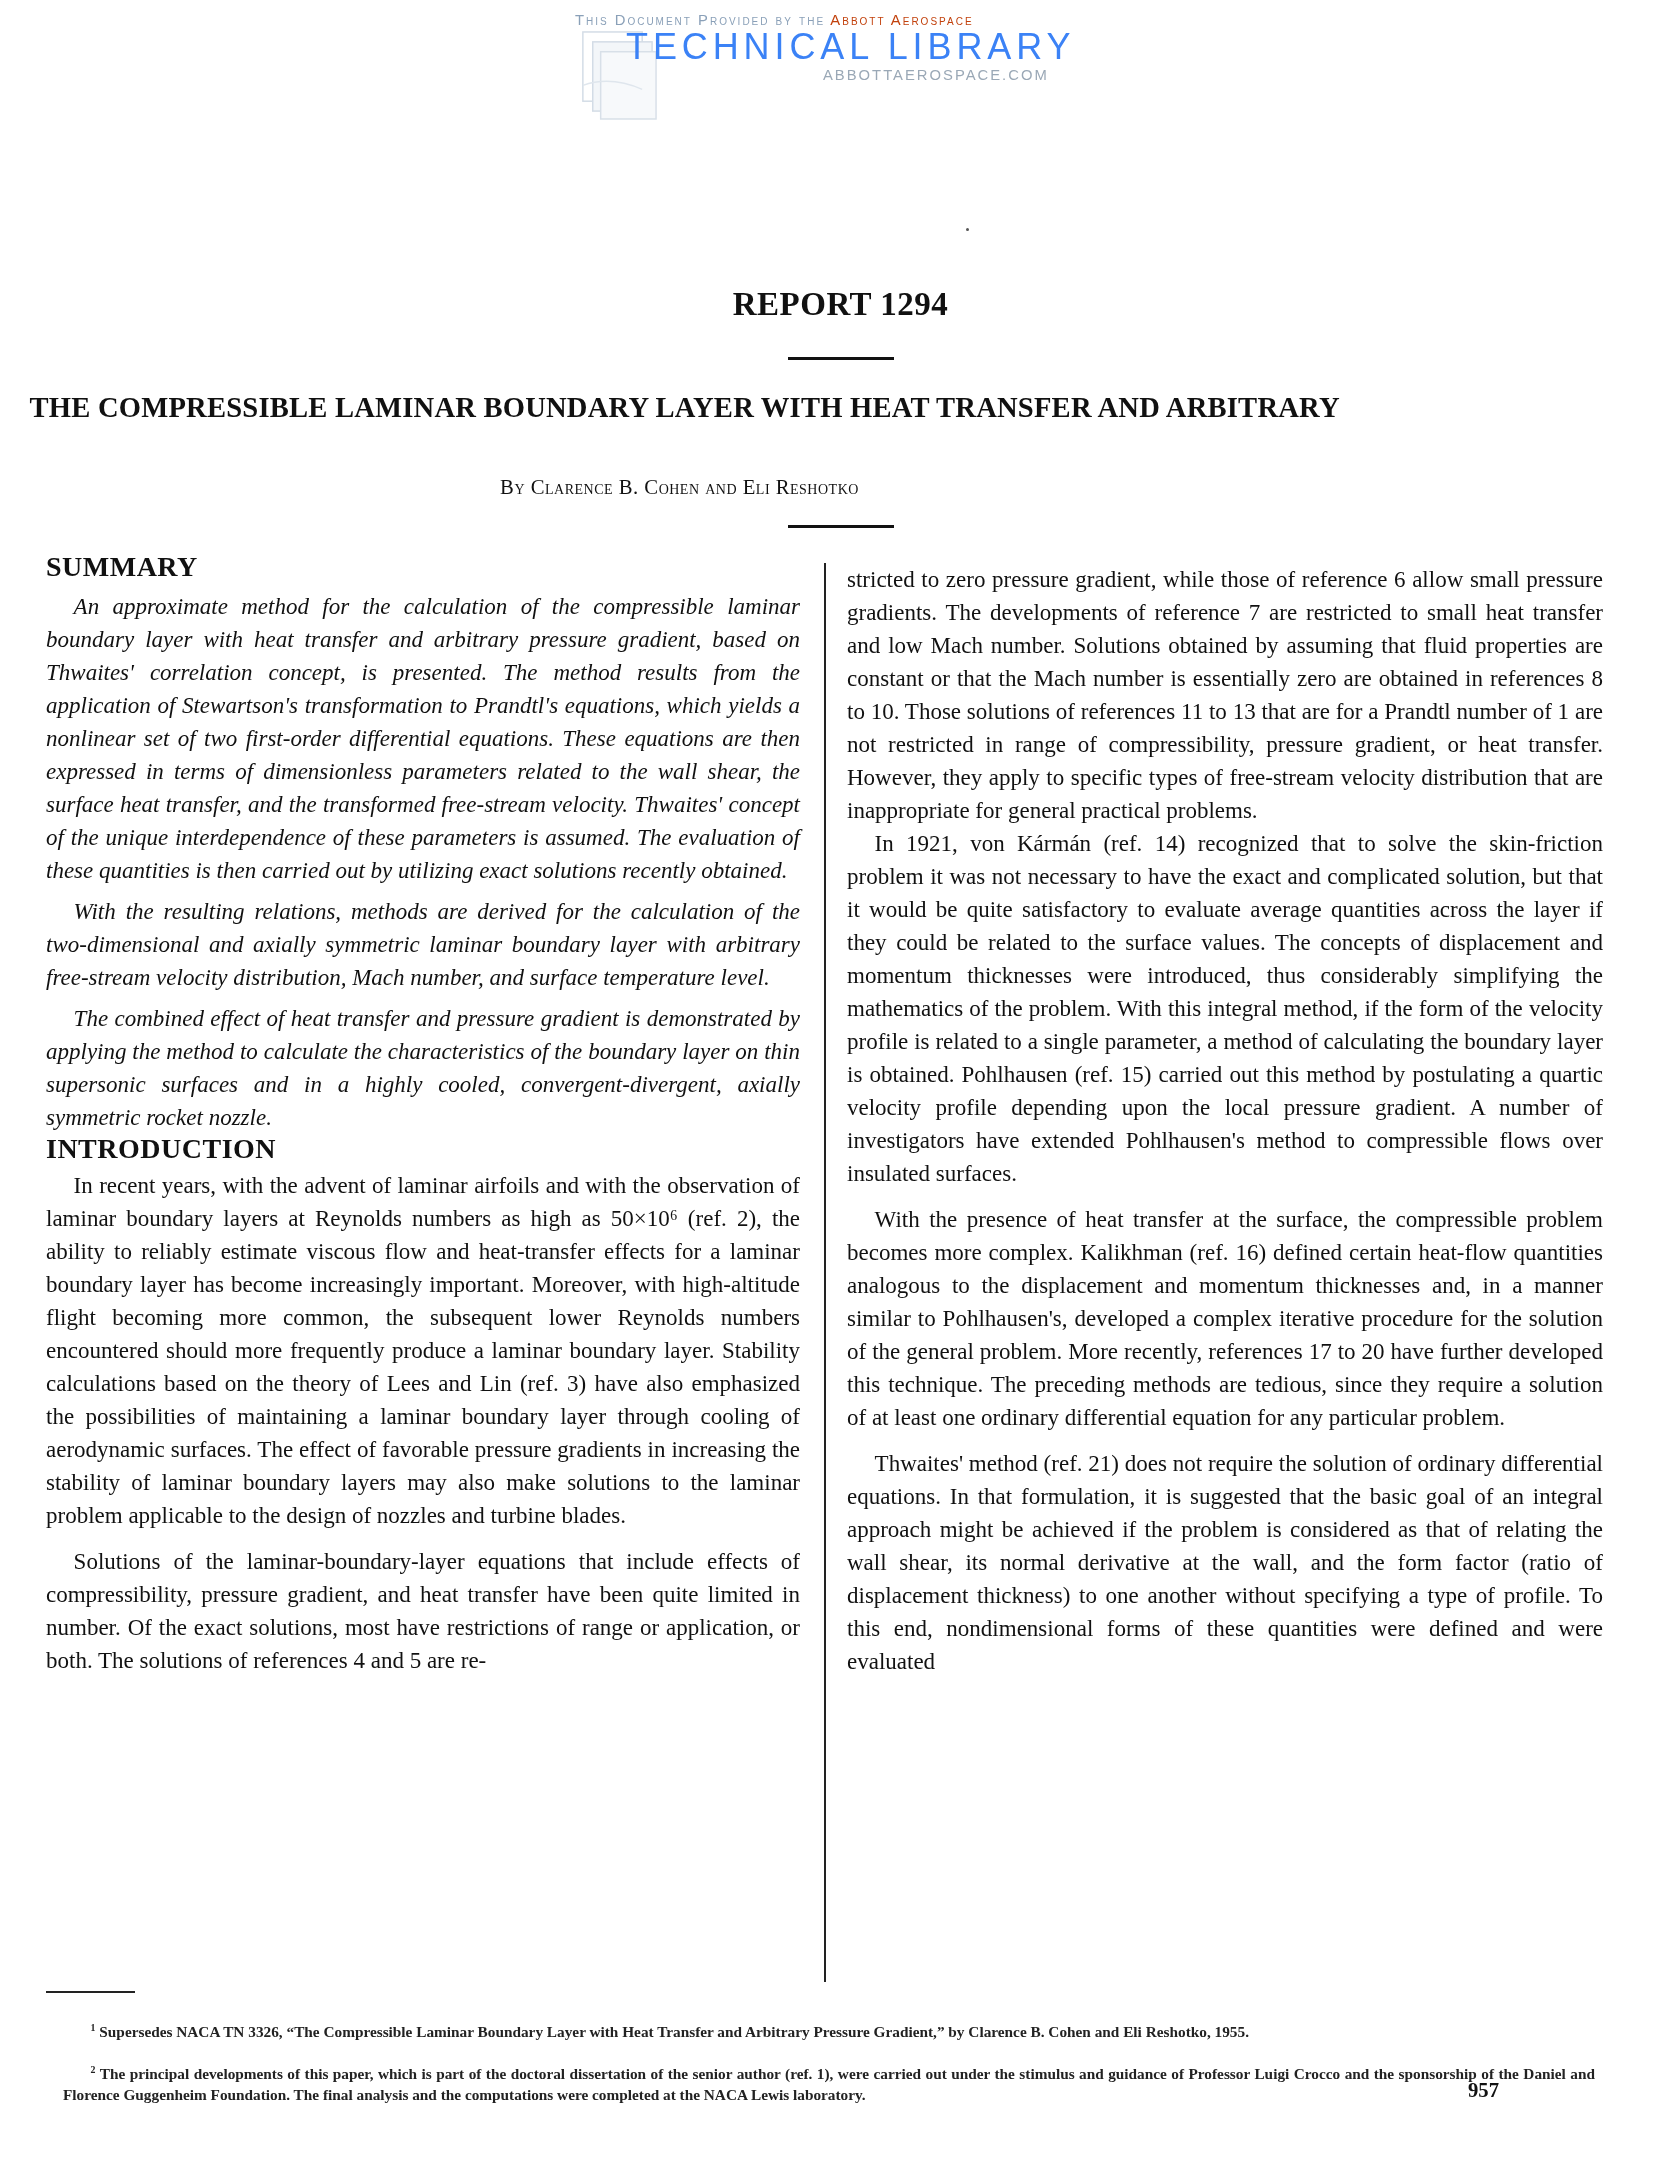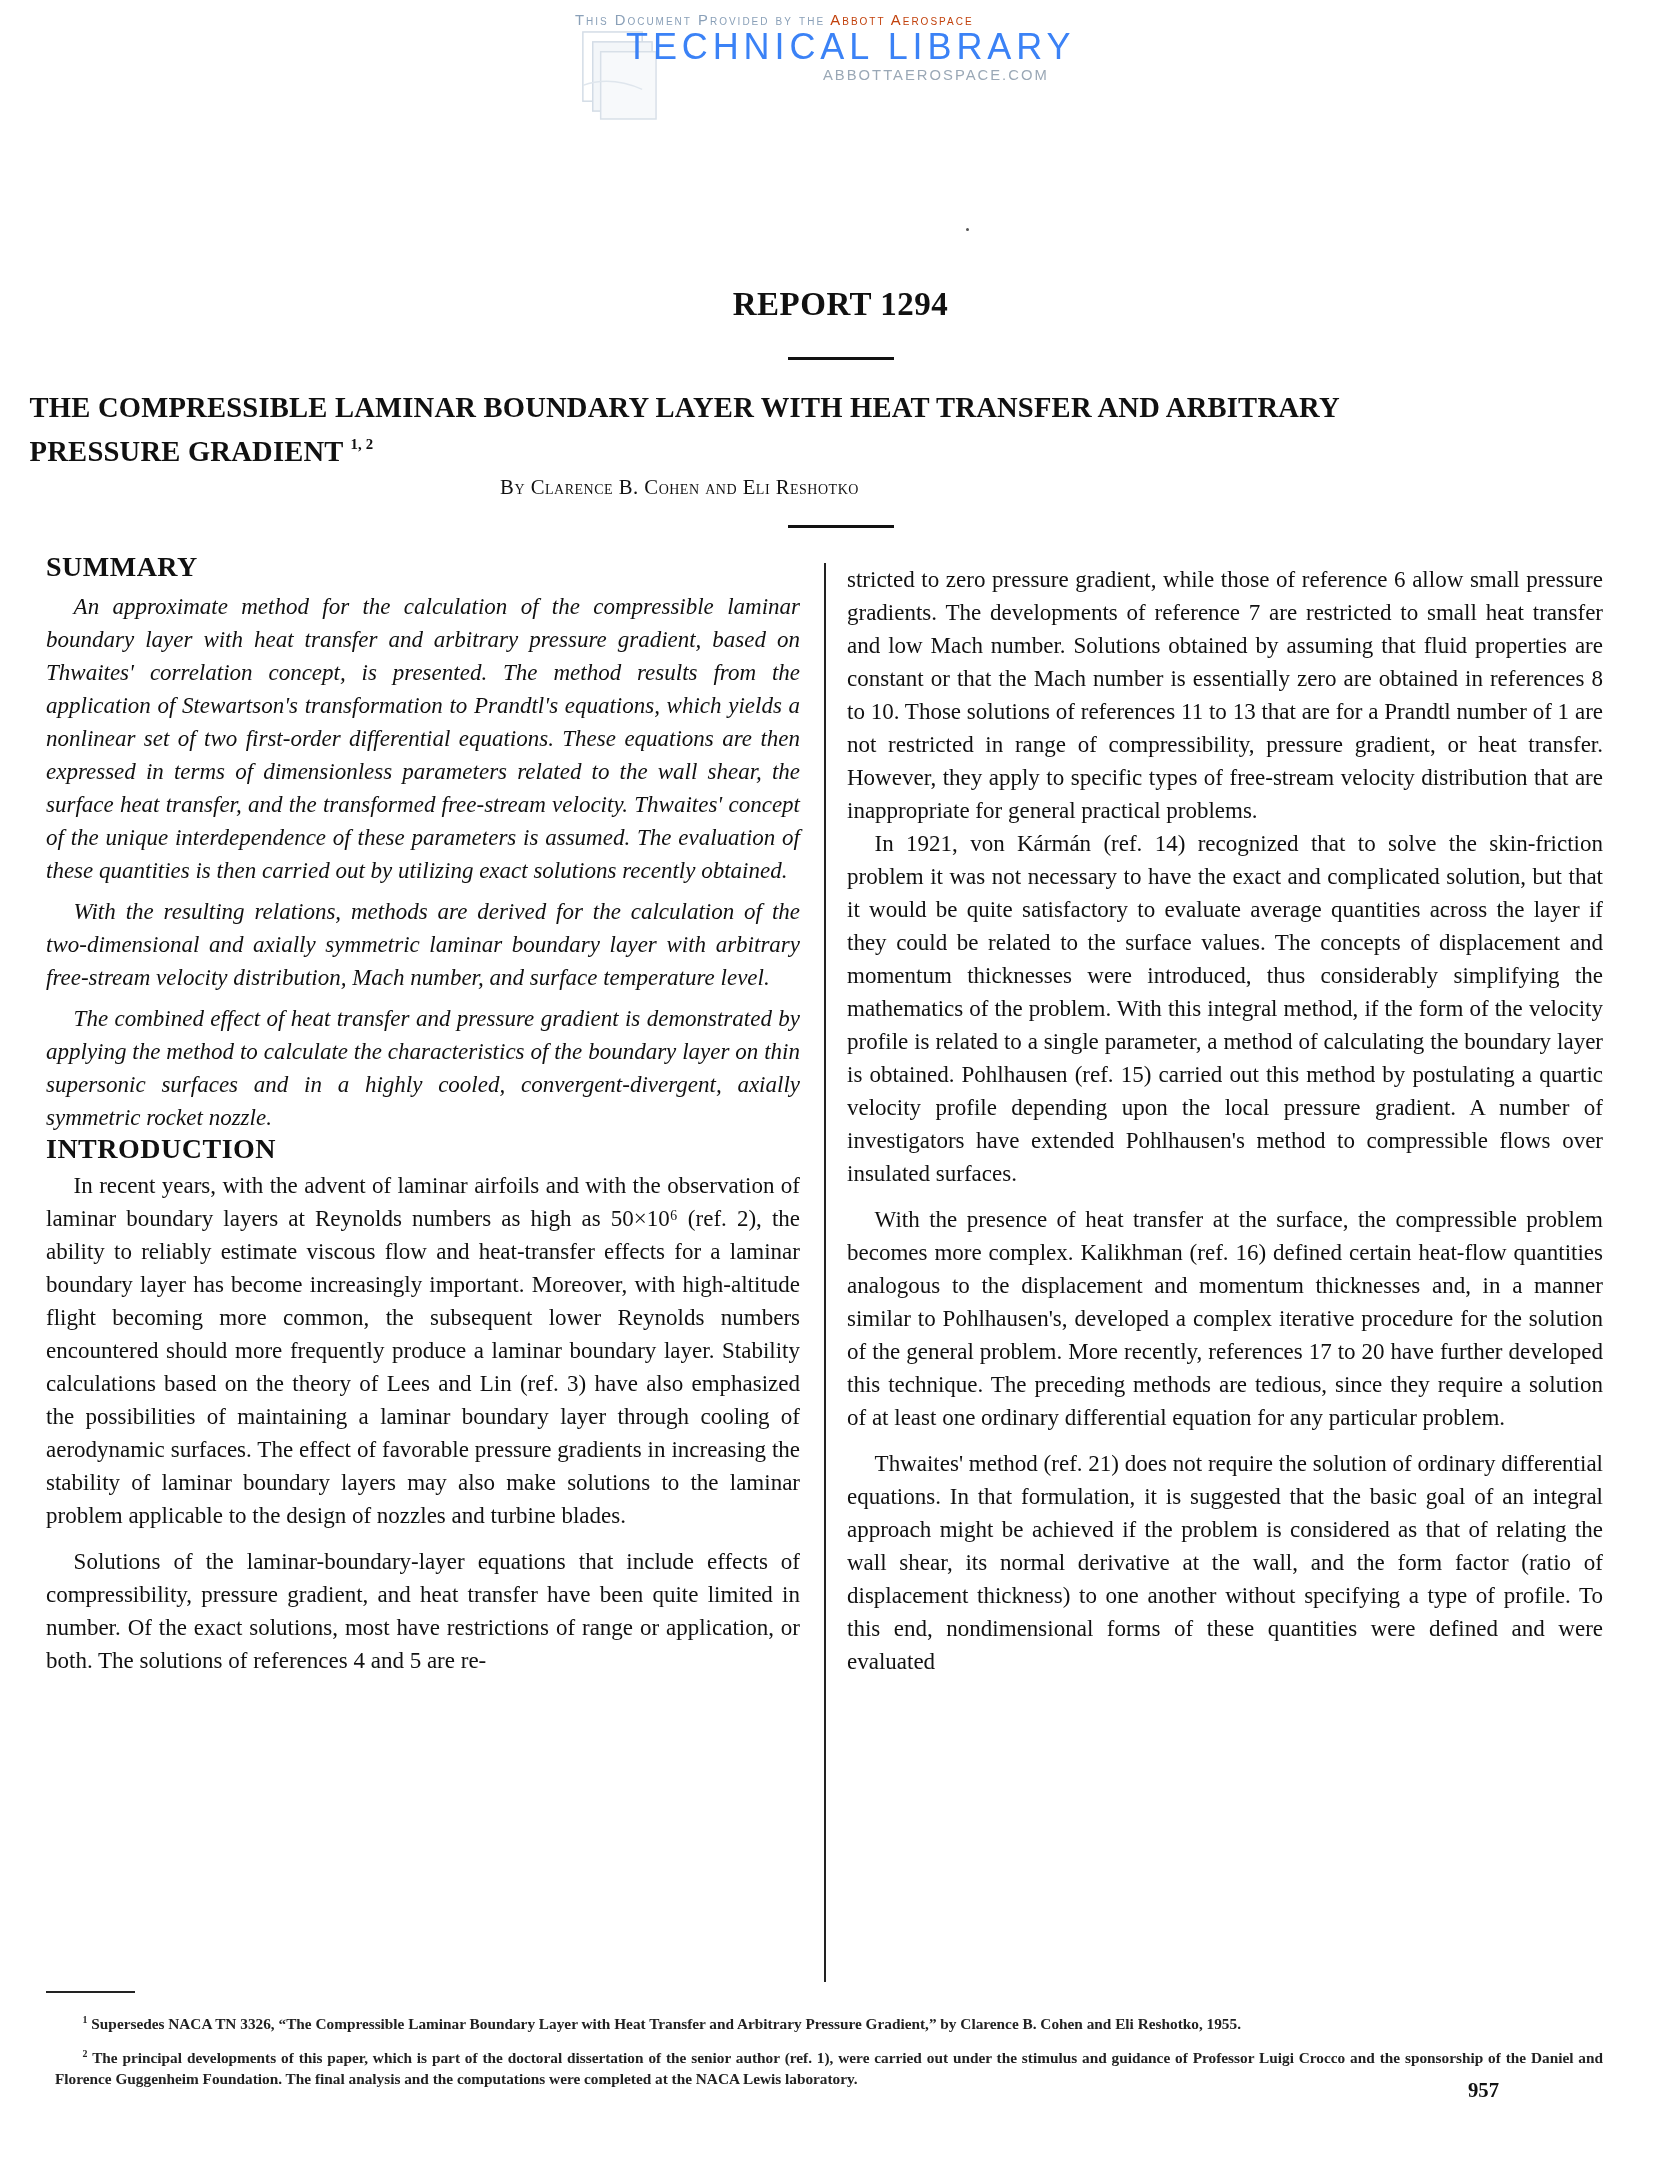--- a/index.html
+++ b/index.html
@@ -54,21 +54,21 @@
     .para { margin: 0; text-indent: 27.6px; }
     .para.noindent { text-indent: 0; }
     .para.gap { margin-top: 13px; }
     .summary .para { font-style: italic; margin-top: 8px; }
     .col-divider { position: absolute; left: 824px; top: 563px; width: 2px; height: 1419px; background: #222; }
     .fn-rule { position: absolute; left: 46px; top: 1991px; width: 89px; height: 2px; background: #222; }
     .footnotes {
       position: absolute; left: 46px; top: 2001px; width: 1566px; font-family: "Liberation Serif", serif;
       font-size: 15.3px; line-height: 20.7px; font-weight: bold; color: #222;
     }
-    .footnotes p { margin: 9px; text-align: justify; }
+    .footnotes p { margin: 17px; text-align: justify; }
     .footnotes .fn { text-indent: 27.6px; }
     .footnotes sup { font-size: 9.9px; }
     .page-number {
       position: absolute; left: 1468px; top: 2079px; font-size: 20.7px; font-weight: bold;
     }
   </style>
 </head>
 <body>
 
 <div class="watermark">
@@ -84,21 +84,20 @@
   </div>
   <div class="wm-line2">TECHNICAL LIBRARY</div>
   <div class="wm-line3">ABBOTTAEROSPACE.COM</div>
 </div>
 <div class="dot"></div>
 
 <div class="report-no">REPORT 1294</div>
 <div class="rule" style="left:788px; top:357px; width:106px;"></div>
 <div class="title">
   <div>THE COMPRESSIBLE LAMINAR BOUNDARY LAYER WITH HEAT TRANSFER AND ARBITRARY</div>
-  <div><span>PRESSURE GRADIENT</span> <sup>1, 2</sup></div>
 </div>
 <div class="authors">By Clarence B. Cohen and Eli Reshotko</div>
 <div class="rule" style="left:788px; top:525px; width:106px;"></div>
 
 <div class="column col-left">
   <div class="summary">
     <div class="section-head">SUMMARY</div>
     <p class="para">An approximate method for the calculation of the compressible laminar boundary layer with heat transfer and arbitrary pressure gradient, based on Thwaites' correlation concept, is presented. The method results from the application of Stewartson's transformation to Prandtl's equations, which yields a nonlinear set of two first-order differential equations. These equations are then expressed in terms of dimensionless parameters related to the wall shear, the surface heat transfer, and the transformed free-stream velocity. Thwaites' concept of the unique interdependence of these parameters is assumed. The evaluation of these quantities is then carried out by utilizing exact solutions recently obtained.</p>
     <p class="para">With the resulting relations, methods are derived for the calculation of the two-dimensional and axially symmetric laminar boundary layer with arbitrary free-stream velocity distribution, Mach number, and surface temperature level.</p>
     <p class="para">The combined effect of heat transfer and pressure gradient is demonstrated by applying the method to calculate the characteristics of the boundary layer on thin supersonic surfaces and in a highly cooled, convergent-divergent, axially symmetric rocket nozzle.</p>

